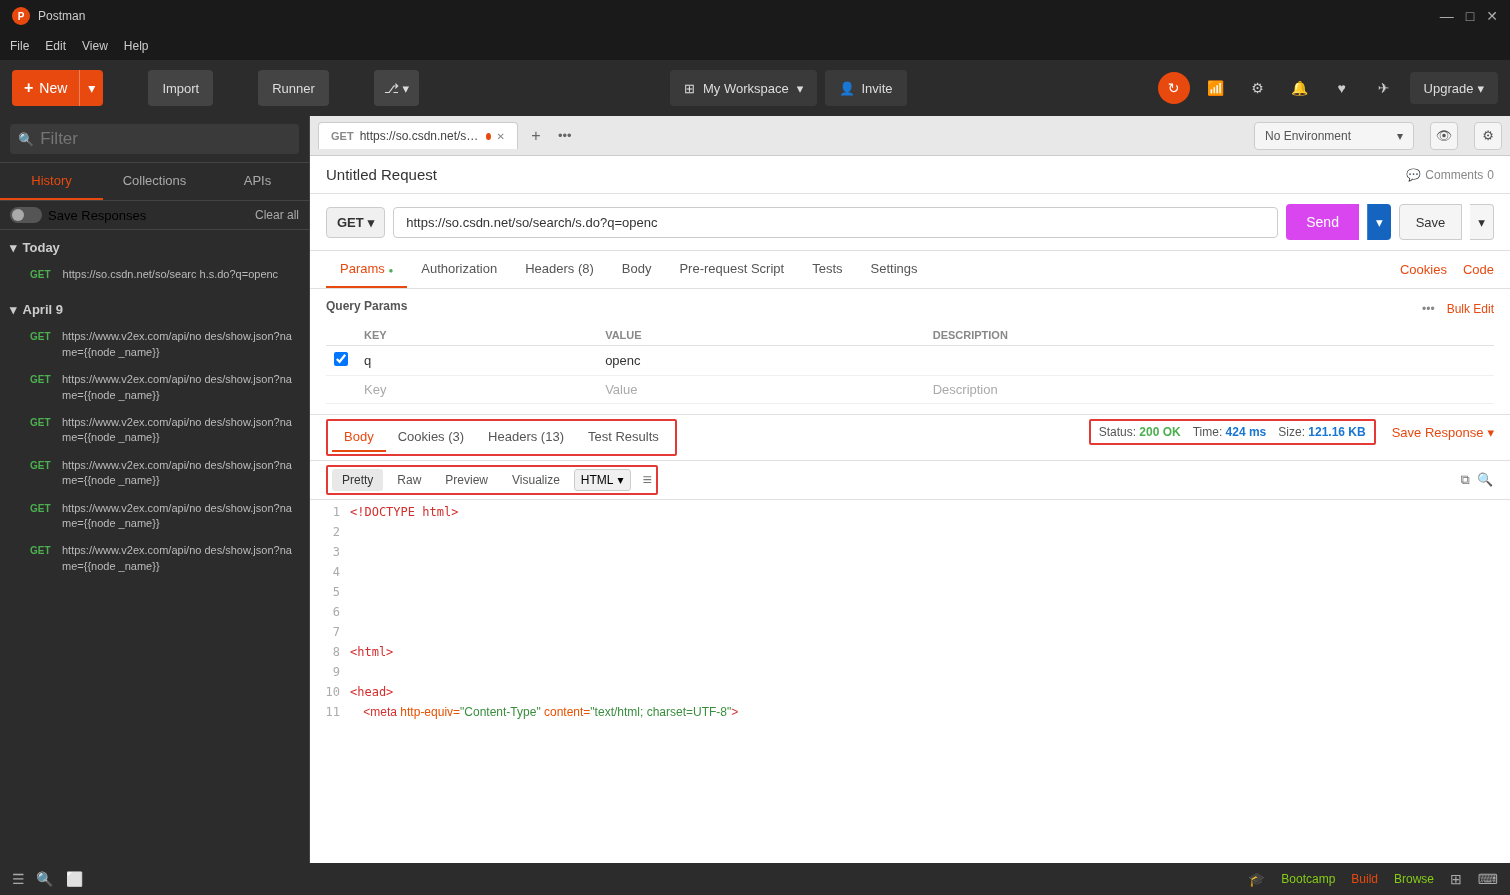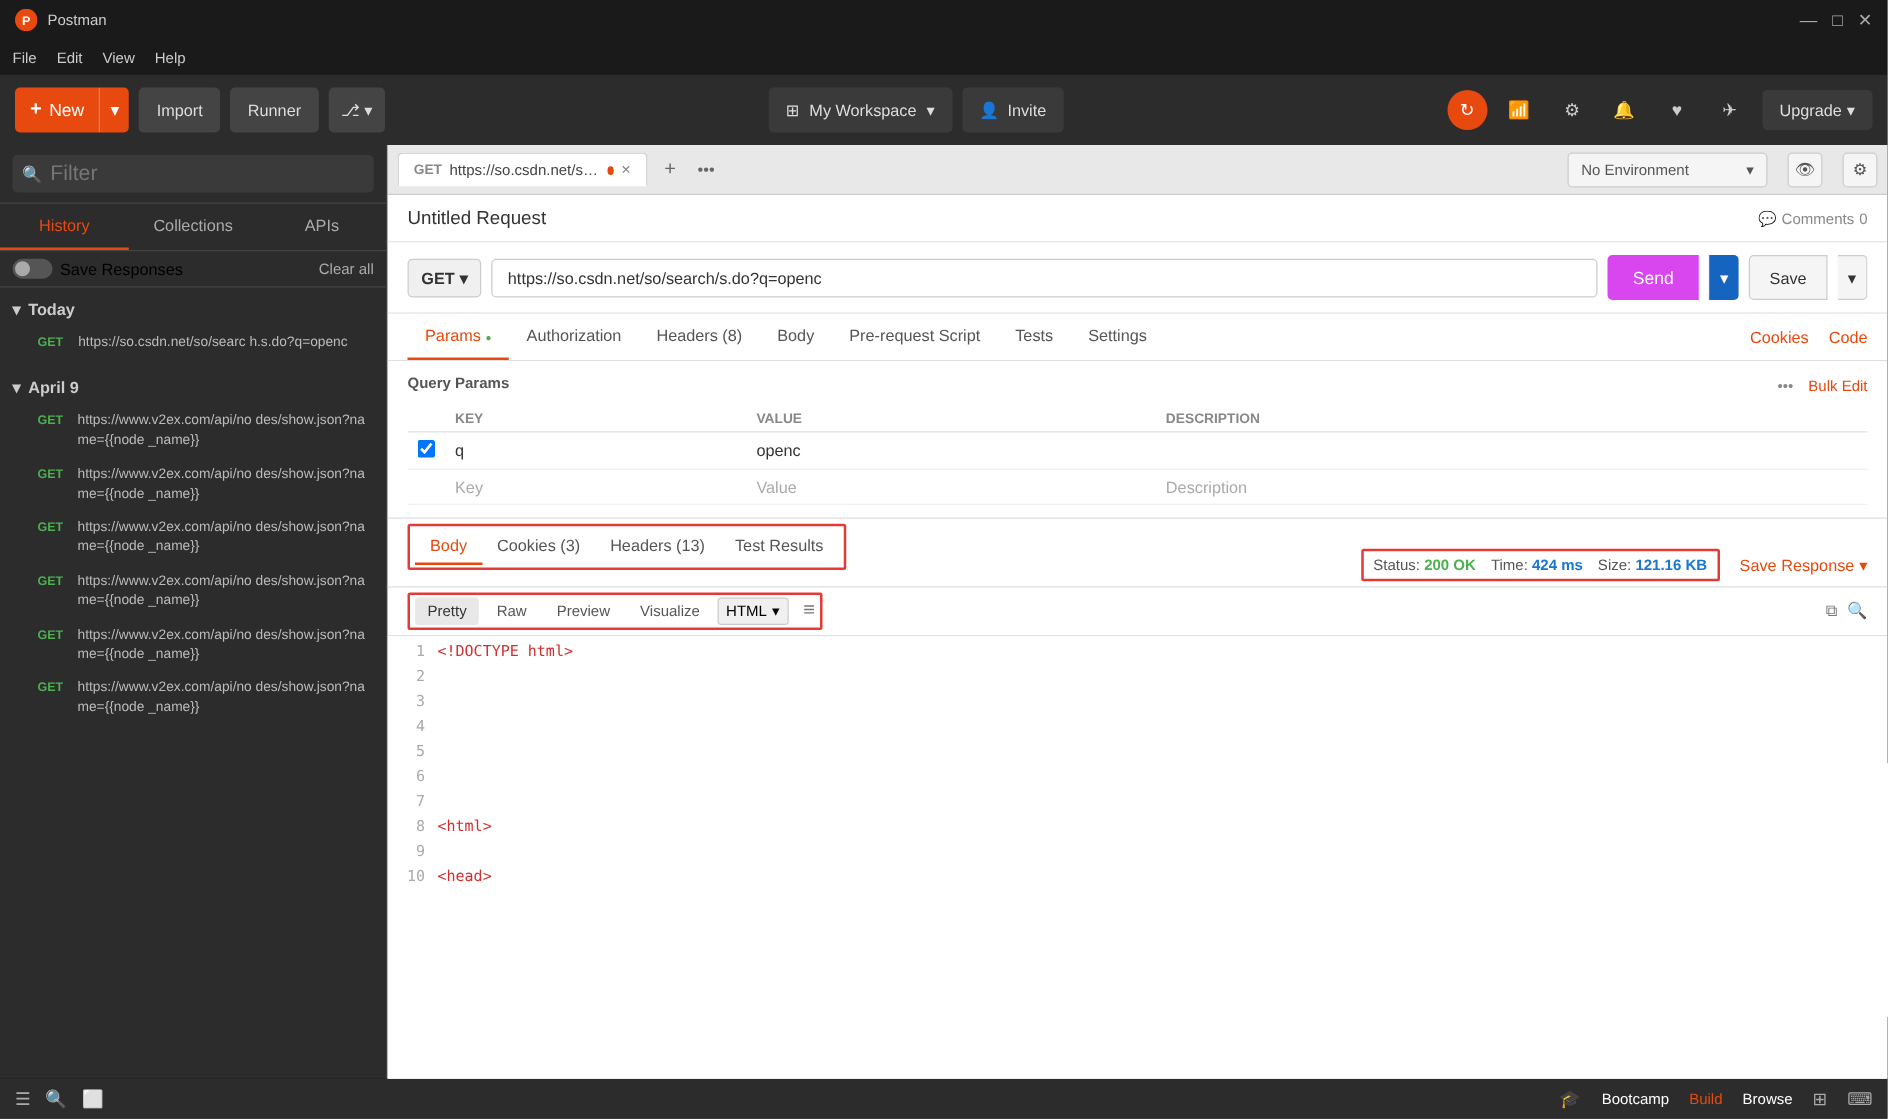--- a/index.html
+++ b/index.html
@@ -61,20 +61,21 @@
     }
     .btn-secondary {
       background: #444;
       color: #ddd;
       border: none;
       border-radius: 4px;
       height: 36px;
       padding: 0 14px;
       cursor: pointer;
       font-size: 13px;
+      margin-left: 37px;
     }
     .toolbar-center {
       flex: 1;
       display: flex;
       justify-content: center;
       align-items: center;
       gap: 8px;
     }
     .workspace-btn {
       background: #3a3a3a;
@@ -490,21 +491,21 @@
       height: 32px;
       background: #2c2c2c;
       display: flex;
       align-items: center;
       padding: 0 12px;
       justify-content: space-between;
     }
     .bottom-left { display: flex; gap: 12px; align-items: center; }
     .bottom-icon { color: #aaa; font-size: 14px; cursor: pointer; }
     .bottom-right { display: flex; gap: 16px; align-items: center; }
-    .bottom-link { color: #ffffff; font-size: 12px; cursor: pointer; }
+    .bottom-link { color: #84cc16; font-size: 12px; cursor: pointer; }
     .bottom-link.active-link { color: #e8490f; }
 
     
     .red-outline {
       border: 2px solid #e53935;
       border-radius: 2px;
     }
     .env-dropdown {
       background: #f5f5f5;
       border: 1px solid #ccc;
@@ -755,21 +756,21 @@
 
     <div class="response-area">
 
       <div style="position:relative; padding: 4px 16px; border-bottom: 1px solid #e0e0e0;">
         <div class="red-outline" style="display:inline-flex; align-items:center; padding: 2px 4px; gap:0;">
           <div class="resp-tab active">Body</div>
           <div class="resp-tab">Cookies (3)</div>
           <div class="resp-tab">Headers (13)</div>
           <div class="resp-tab">Test Results</div>
         </div>
-        <div style="display:inline-flex; align-items:center; gap:16px; float:right; margin-top:20px;">
+        <div style="display:inline-flex; align-items:center; gap:16px; float:right; margin-top:0;">
           <div class="red-outline" style="display:flex; align-items:center; gap:12px; padding:4px 8px;">
             <span style="font-size:12px; color:#555;">Status: <span class="status-ok">200 OK</span></span>
             <span style="font-size:12px; color:#555;">Time: <span class="time-val">424 ms</span></span>
             <span style="font-size:12px; color:#555;">Size: <span class="size-val">121.16 KB</span></span>
           </div>
           <button class="save-response-btn">
             <span>Save Response</span>
             <span>▾</span>
           </button>
         </div>
@@ -826,20 +827,26 @@
           <span class="line-num">8</span>
           <span class="line-content code-tag">&lt;html&gt;</span>
         </div>
         <div class="code-line">
           <span class="line-num">9</span>
           <span class="line-content"></span>
         </div>
         <div class="code-line">
           <span class="line-num">10</span>
           <span class="line-content code-tag">&lt;head&gt;</span>
+        </div>
+        <div class="code-line">
+          <span class="line-num">11</span>
+          <span class="line-content">
+            <span class="code-tag">&nbsp;&nbsp;&nbsp;&nbsp;&lt;meta </span><span class="code-attr">http-equiv=</span><span class="code-val">"Content-Type"</span><span class="code-tag"> </span><span class="code-attr">content=</span><span class="code-val">"text/html; charset=UTF-8"</span><span class="code-tag">&gt;</span>
+          </span>
         </div>
       </div>
     </div>
   </div>
 </div>
 
 <div class="bottom-bar">
   <div class="bottom-left">
     <span class="bottom-icon">☰</span>
     <span class="bottom-icon">🔍</span>

